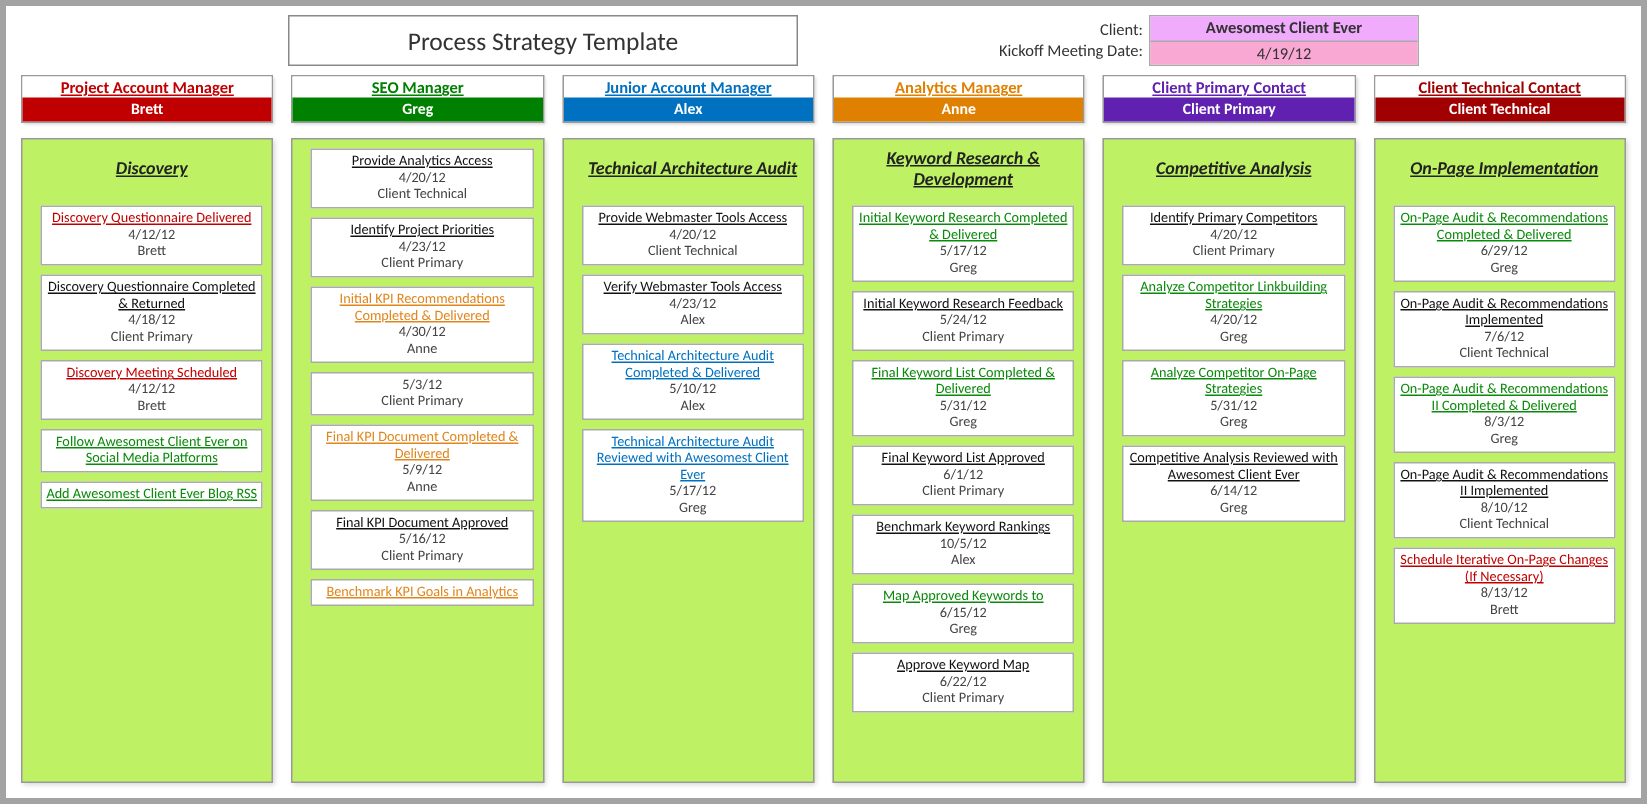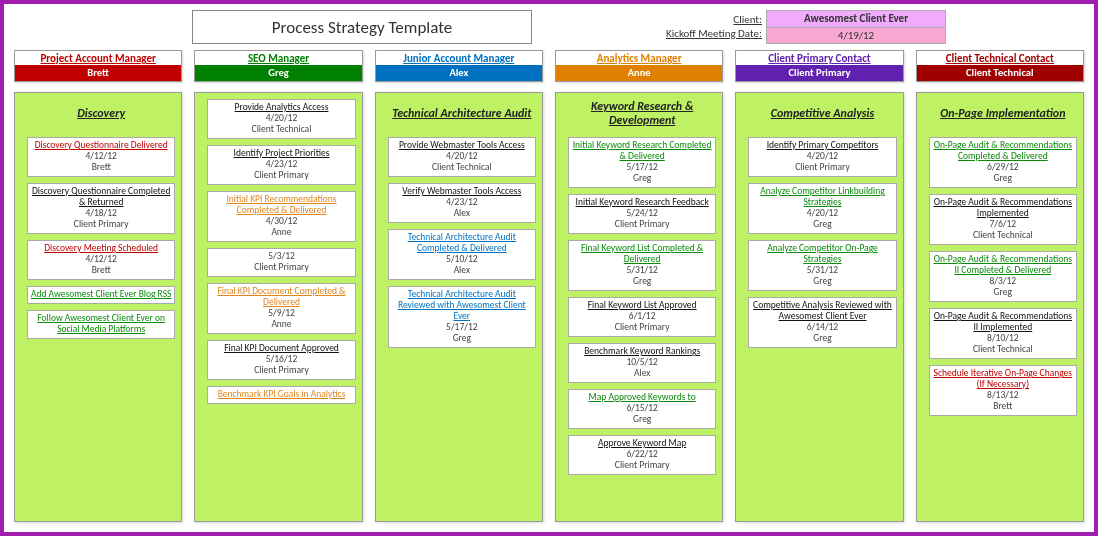--- a/index.html
+++ b/index.html
@@ -6,21 +6,21 @@
   body {
     margin: 0;
     padding: 0;
     font-family: Calibri, Arial, sans-serif;
     background: #fff;
     width: 1098px;
     height: 536px;
     overflow: hidden;
   }
   .sheet {
-    border: 4px solid #a21caf;
+    border: 4px solid #a3a3a3;
     width: 1098px;
     height: 536px;
     position: relative;
     background: #fff;
   }
   
   .header-row {
     display: flex;
     align-items: stretch;
     height: 34px;
@@ -42,21 +42,20 @@
   .meta-labels {
     margin-left: 56px;
     flex: 0 0 170px;
     display: flex;
     flex-direction: column;
     justify-content: center;
     font-size: 11px;
     color: #333;
     text-align: right;
     line-height: 14px;
-    text-decoration: underline;
   }
   .meta-values {
     flex: 0 0 180px;
     display: flex;
     flex-direction: column;
     border: 1px solid #aaa;
   }
   .meta-values .client {
     flex: 1;
     background: #f0abfc;
@@ -223,24 +222,24 @@
           <div class="t-title c-black">Discovery Questionnaire Completed &amp; Returned</div>
           <div class="t-date">4/18/12</div>
           <div class="t-owner">Client Primary</div>
         </div>
         <div class="task">
           <div class="t-title c-red">Discovery Meeting Scheduled</div>
           <div class="t-date">4/12/12</div>
           <div class="t-owner">Brett</div>
         </div>
         <div class="task">
+          <div class="t-title c-green">Follow Awesomest Client Ever on Social Media Platforms</div>
+        </div>
+        <div class="task">
           <div class="t-title c-green">Add Awesomest Client Ever Blog RSS</div>
-        </div>
-        <div class="task">
-          <div class="t-title c-green">Follow Awesomest Client Ever on Social Media Platforms</div>
         </div>
       </div>
       <div class="col">
         <div class="task">
           <div class="t-title c-black">Provide Analytics Access</div>
           <div class="t-date">4/20/12</div>
           <div class="t-owner">Client Technical</div>
         </div>
         <div class="task">
           <div class="t-title c-black">Identify Project Priorities</div>

